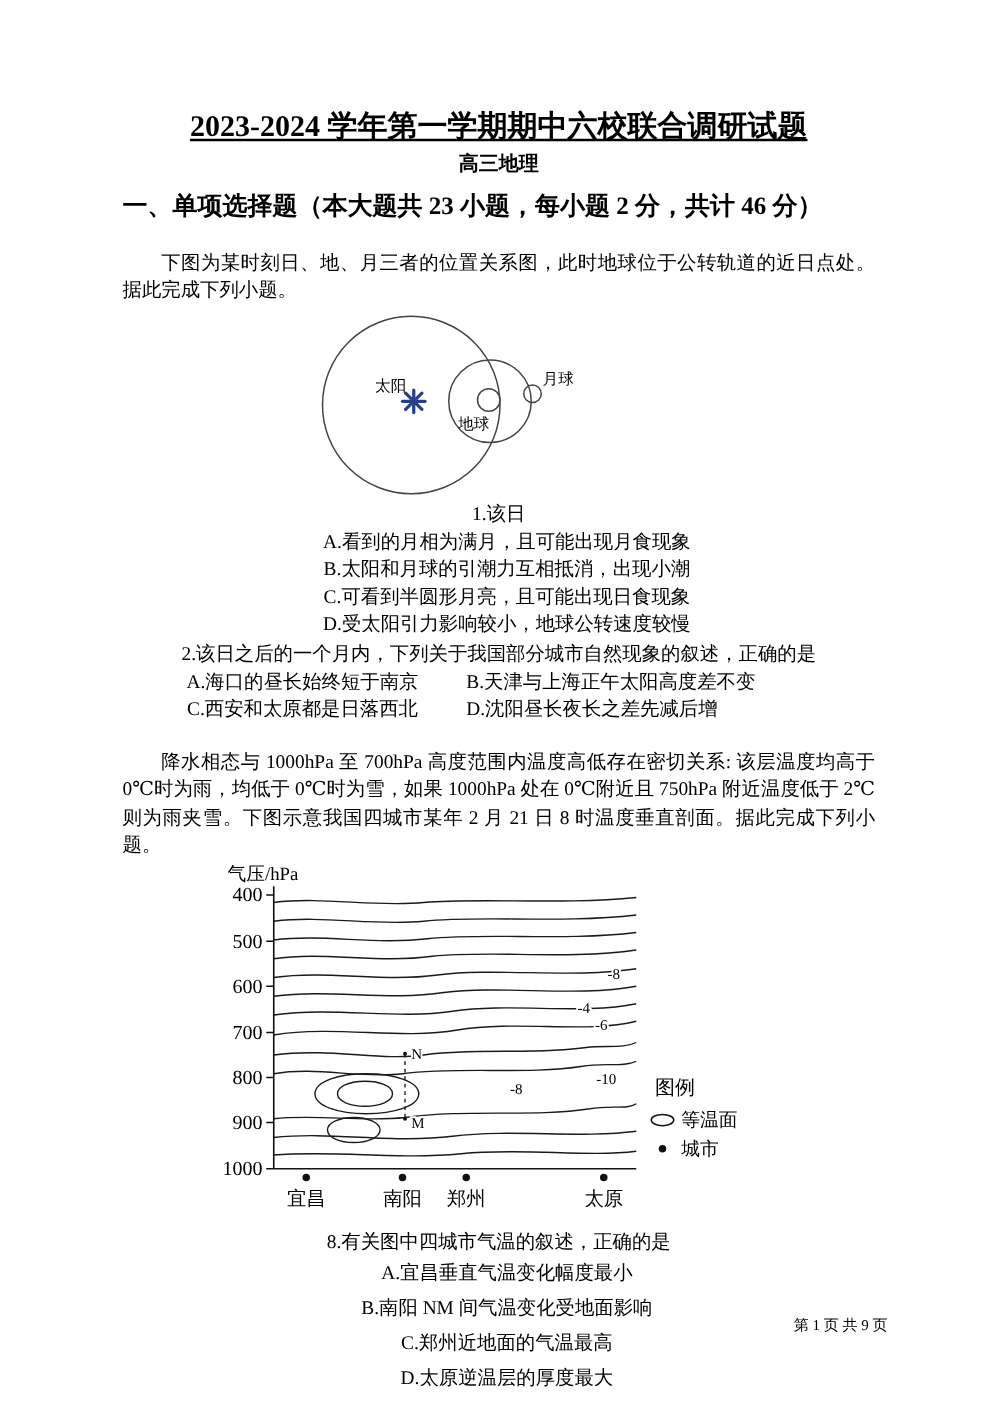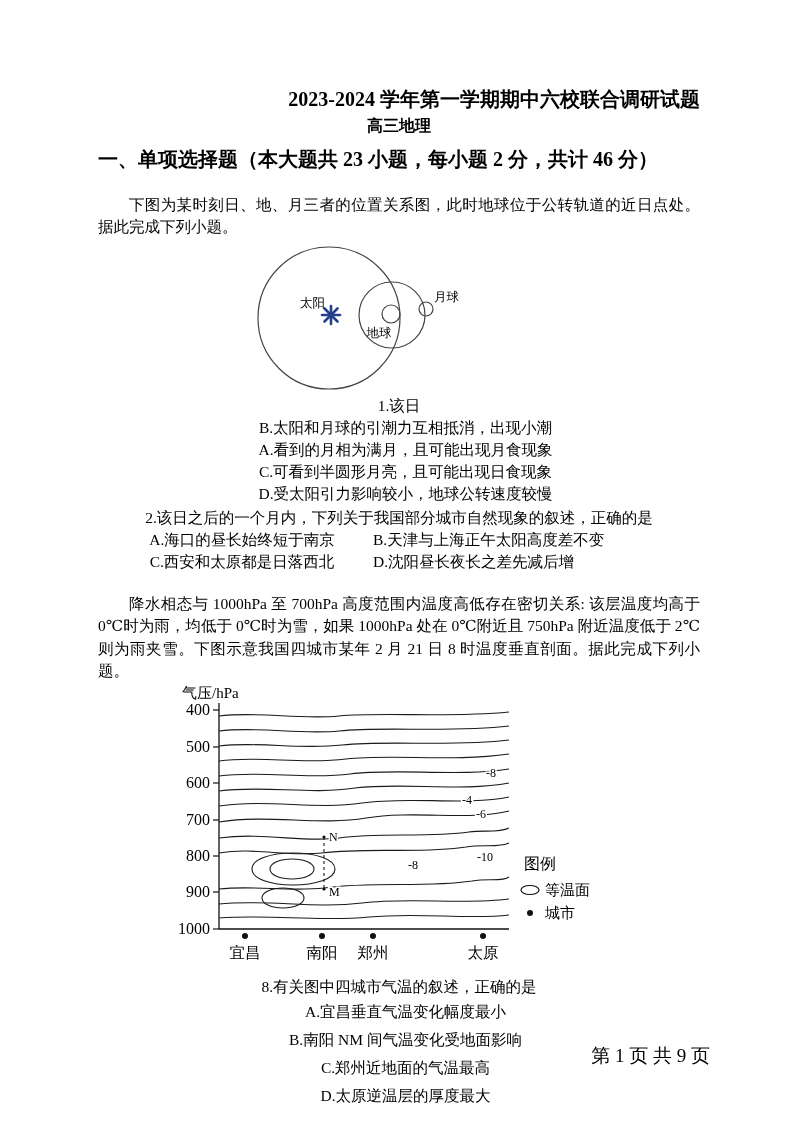--- a/index.html
+++ b/index.html
@@ -2,21 +2,21 @@
 <html><head>
 <meta charset="utf-8">
 <style>
   * { margin:0; padding:0; box-sizing:border-box; }
   html,body { background:#fff; }
   body {
     width:794px; height:1123px; position:relative; overflow:hidden;
     font-family:"Liberation Serif","DejaVu Serif",serif; color:#000;
   }
   .page { padding:84px 94px 0 98px; }
-  .title { text-align:right; font-size:20px; font-weight:bold; line-height:1.5; }
+  .title { text-align:center; font-size:24px; font-weight:bold; line-height:1.5;text-decoration:underline; }
   .subtitle { text-align:center; font-size:16px; font-weight:bold; line-height:1.5; }
   .section-heading { font-size:20px; font-weight:bold; margin-top:6px; line-height:1.5; }
   .para { font-size:15.5px; line-height:1.45; text-indent:2em; text-align:justify; margin-top:20px; }
   .figure-wrap { width:320px; margin:4px auto 2px auto; }
   .question { font-size:15.5px; margin-top:2px;text-align:center; }
   .q-stem { line-height:1.42; }
   .q-option { padding-left:13px; line-height:1.42; }
   .q3 .q-option { line-height:1.82; }
   .q2-grid { padding-left:13px; }
   .q2-row { display:flex; line-height:1.42; }
@@ -30,21 +30,21 @@
   .cname { font-size:15.5px; }
   .contour { stroke:#1a1a1a; stroke-width:1.1; fill:none; }
   .clabel { font-size:12px; paint-order:stroke; stroke:#fff; stroke-width:3px; fill:#000; }
   .nm-line { stroke:#1a1a1a; stroke-width:1.1; stroke-dasharray:3,3; }
   .legend-title { font-size:16px; }
   .legend-label { font-size:15px; }
   .fig { display:block; }
   .fig text { font-family:"Liberation Serif","DejaVu Serif",serif; fill:#000; font-size:12.5px; }
   .orbit { stroke:#444; stroke-width:1.2; fill:none; }
   .sunray { stroke:#27408B; stroke-width:2.6; stroke-linecap:round; }
-  .footer { position:absolute; bottom:54px; right:84px; font-size:19px; }
+  .footer { position:absolute; bottom:54px; right:84px; font-size:12px; }
 </style>
 </head>
 <body>
 
 <div class="page">
 
   <div class="title">2023-2024 学年第一学期期中六校联合调研试题</div>
   <div class="subtitle">高三地理</div>
 
   <div class="section-heading">一、单项选择题（本大题共 23 小题，每小题 2 分，共计 46 分）</div>
@@ -64,22 +64,22 @@
       <circle class="orbit" cx="152" cy="71" r="9" fill="#fff"></circle>
       <circle class="orbit" cx="187" cy="66" r="7" fill="#fff"></circle>
       <text x="86" y="64" text-anchor="end">太阳</text>
       <text x="140" y="94" text-anchor="middle">地球</text>
       <text x="195" y="58">月球</text>
     </svg>
   </div>
 
   <div class="question">
     <div class="q-stem">1.该日</div>
+    <div class="q-option">A.看到的月相为满月，且可能出现月食现象</div>
     <div class="q-option">B.太阳和月球的引潮力互相抵消，出现小潮</div>
-    <div class="q-option">A.看到的月相为满月，且可能出现月食现象</div>
     <div class="q-option">C.可看到半圆形月亮，且可能出现日食现象</div>
     <div class="q-option">D.受太阳引力影响较小，地球公转速度较慢</div>
   </div>
 
   <div class="question">
     <div class="q-stem">2.该日之后的一个月内，下列关于我国部分城市自然现象的叙述，正确的是</div>
     <div class="q2-grid">
       <div class="q2-row">
         <div class="colA">A.海口的昼长始终短于南京</div>
         <div class="colB">B.天津与上海正午太阳高度差不变</div>

